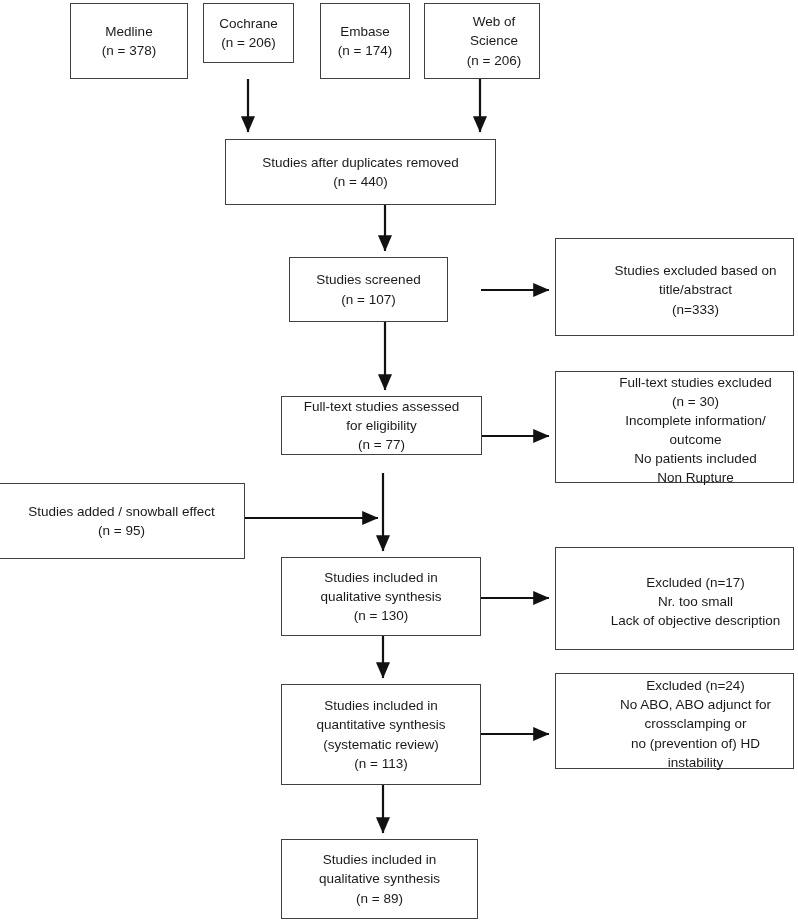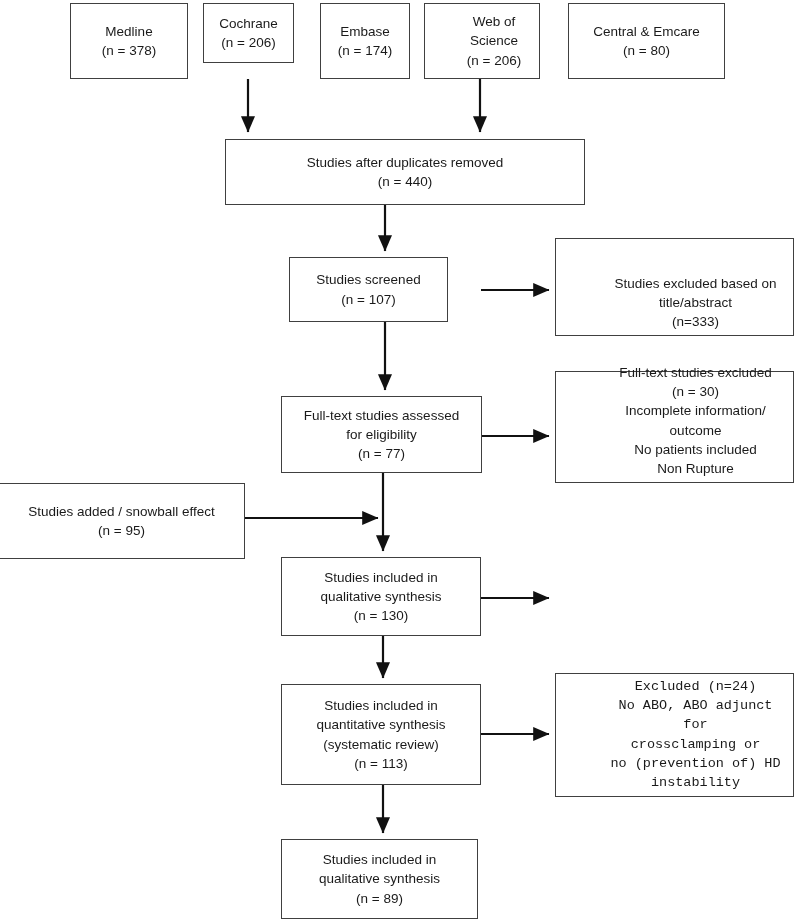--- a/index.html
+++ b/index.html
@@ -24,21 +24,21 @@
     display: flex;
     align-items: center;
     justify-content: center;
     text-align: center;
     color: #1a1a1a;
     font-size: 13.5px;
     line-height: 1.42;
     padding: 4px 6px;
   }
   .node.top-align {
-    align-items: flex-end;
+    align-items: center;
     padding-top: 10px;
     padding-left: 48px;
   }
   .node .node-text {
     display: block;
     width: 100%;
     white-space: pre-line;
   }
   svg.edges {
     position: absolute;
@@ -100,36 +100,32 @@
     <span class="node-text">Embase
 (n = 174)</span>
   </div>
 
   <div class="node" style="left:424px; top:3px; width:116px; height:76px;padding-left:30px;">
     <span class="node-text">Web of
 Science
 (n = 206)</span>
   </div>
 
-  <div class="node" style="left:568px; top:3px; width:157px; height:76px;">
-    <span class="node-text">Central &amp; Emcare
-(n = 80)</span>
-  </div>
 
-  <div class="node" style="left:225px; top:139px; width:360px; height:66px;justify-content:center;">
+  <div class="node" style="left:225px; top:139px; width:271px; height:66px;justify-content:center;">
     <span class="node-text">Studies after duplicates removed
 (n = 440)</span>
   </div>
 
   <div class="node" style="left:289px; top:257px; width:159px; height:65px;justify-content:center;">
     <span class="node-text">Studies screened
 (n = 107)</span>
   </div>
 
-  <div class="node" style="left:281px; top:396px; width:201px; height:77px;">
+  <div class="node" style="left:281px; top:396px; width:201px; height:59px;">
     <span class="node-text">Full-text studies assessed
 for eligibility
 (n = 77)</span>
   </div>
 
   <div class="node" style="left:-2px; top:483px; width:247px; height:76px;">
     <span class="node-text">Studies added / snowball effect
 (n = 95)</span>
   </div>
 
@@ -160,21 +156,26 @@
 
   <div class="node top-align" style="left:555px; top:371px; width:239px; height:112px;">
     <span class="node-text">Full-text studies excluded
 (n = 30)
 Incomplete information/
 outcome
 No patients included
 Non Rupture</span>
   </div>
 
+  <div class="node top-align" style="left:555px; top:547px; width:239px; height:103px;">
+    <span class="node-text">Excluded (n=17)
+Nr. too small
+Lack of objective description</span>
+  </div>
 
-  <div class="node top-align" style="left:555px; top:673px; width:239px; height:124px;font-family:Liberation Mono, monospace;">
+  <div class="node top-align" style="left:555px; top:673px; width:239px; height:96px;">
     <span class="node-text">Excluded (n=24)
 No ABO, ABO adjunct for
 crossclamping or
 no (prevention of) HD instability</span>
   </div>
 
 </div>
 
 </body></html>

